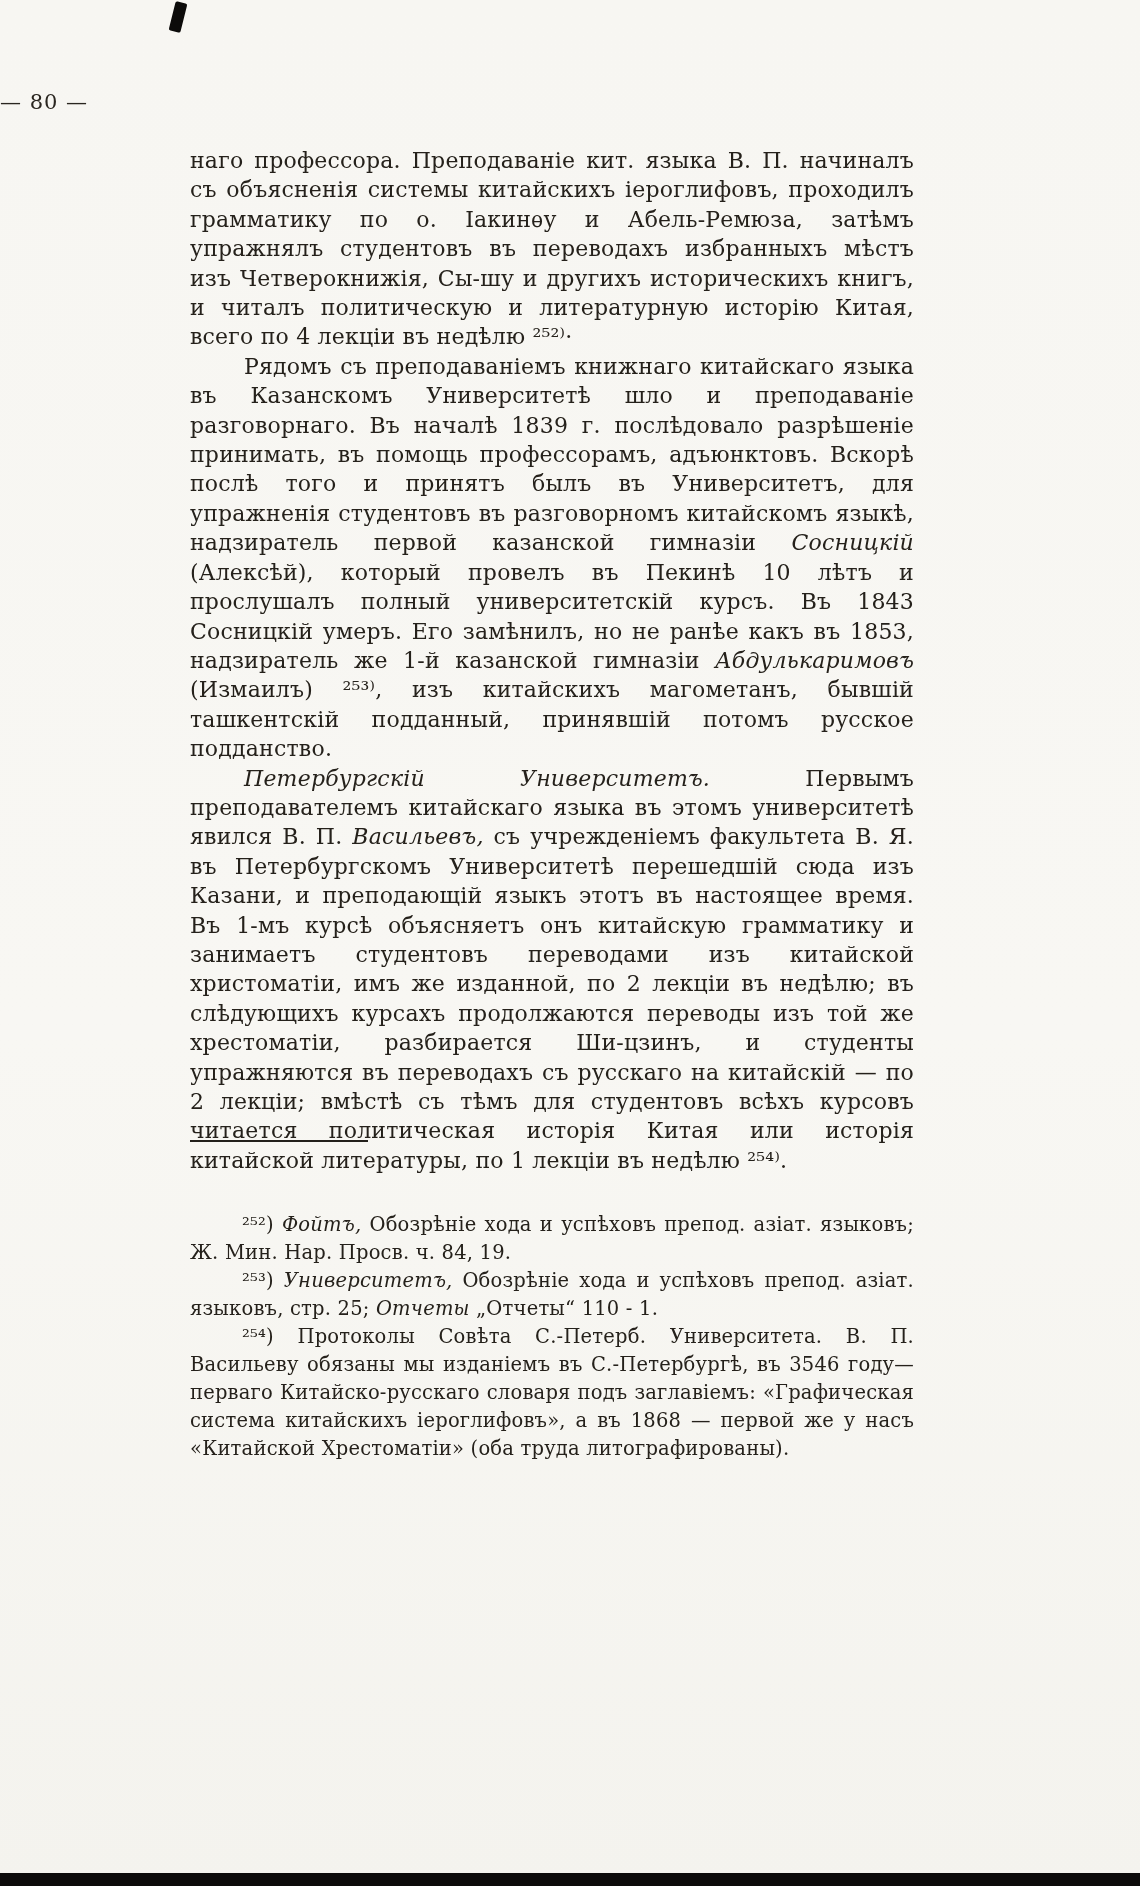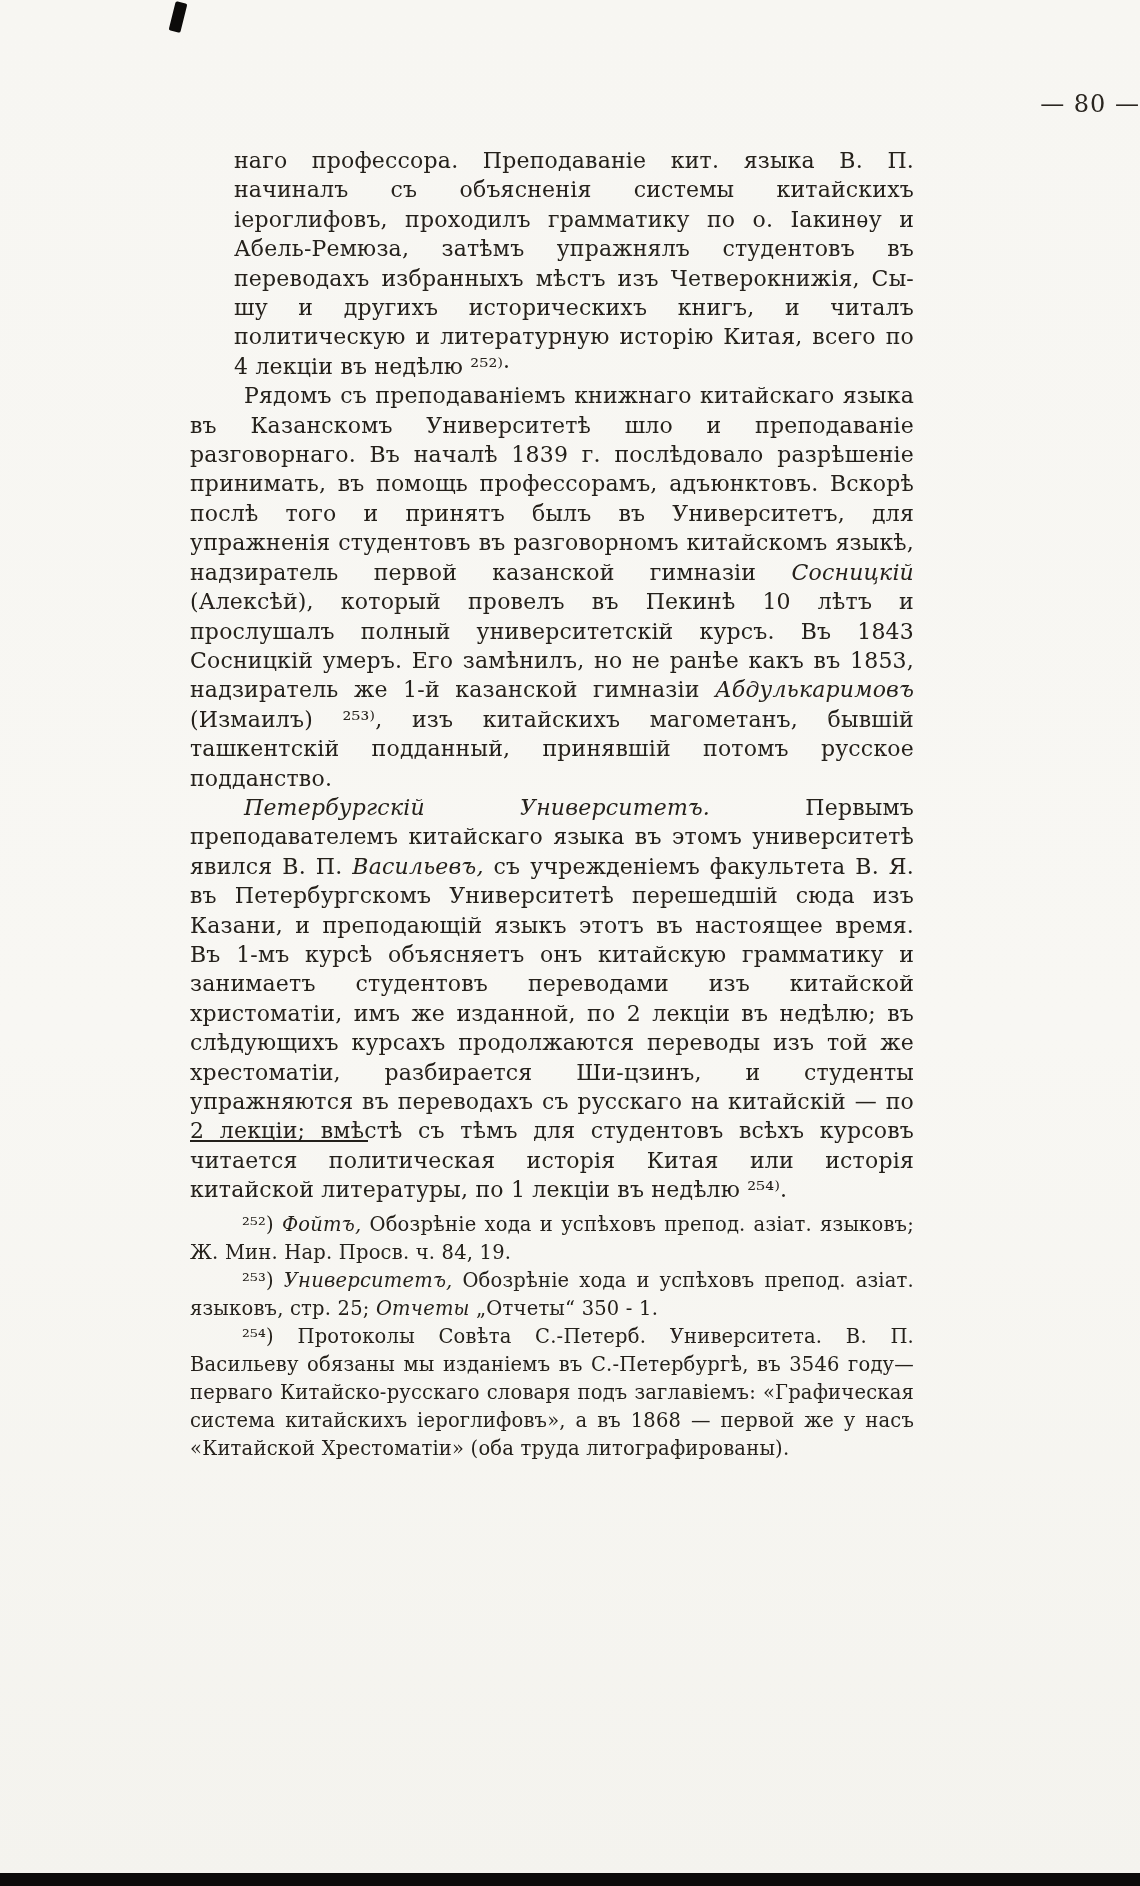--- a/index.html
+++ b/index.html
@@ -16,42 +16,41 @@
     height: 1886px;
     background: linear-gradient(180deg, #f7f6f2 0%, #f8f7f3 55%, #f4f3ee 100%);
     font-family: "DejaVu Serif", "Liberation Serif", serif;
     color: #25211b;
   }
   .page-number {
     position: absolute;
     top: 90px;
     left: 0;
     width: 100%;
-    text-align: right;
-    font-size: 24px;
+    text-align: left;
+    font-size: 21px;
     letter-spacing: 1px;
     color: #2a2620;
   }
   .body-text {
     position: absolute;
     top: 146px;
     left: 190px;
     width: 724px;
     font-size: 22px;
     line-height: 29.4px;
     text-align: justify;
     letter-spacing: 0.2px;
   }
   .body-text p {
     margin: 0;
     text-indent: 54px;
   }
   .body-text p.continuation {
     text-indent: 0;
-    margin-left: 44px;
   }
   i { }
   .footnote-rule {
     position: absolute;
     top: 1140px;
     left: 190px;
     width: 178px;
     height: 0;
     border: none;
     border-top: 2.5px solid #23201b;
@@ -99,19 +98,19 @@
   <main class="body-text">
     <p class="continuation"><span>наго профессора. Преподаваніе кит. языка В. П. начиналъ съ объясненія системы китайскихъ іероглифовъ, проходилъ грамматику по о. Іакинѳу и Абель-Ремюза, затѣмъ упражнялъ студентовъ въ переводахъ избранныхъ мѣстъ изъ Четверокнижія, Сы-шу и другихъ историческихъ книгъ, и читалъ политическую и литературную исторію Китая, всего по 4 лекціи въ недѣлю ²⁵²⁾·</span></p>
     <p><span>Рядомъ съ преподаваніемъ книжнаго китайскаго языка въ Казанскомъ Университетѣ шло и преподаваніе разговорнаго. Въ началѣ 1839 г. послѣдовало разрѣшеніе принимать, въ помощь профессорамъ, адъюнктовъ. Вскорѣ послѣ того и принятъ былъ въ Университетъ, для упражненія студентовъ въ разговорномъ китайскомъ языкѣ, надзиратель первой казанской гимназіи </span><i>Сосницкій</i><span> (Алексѣй), который провелъ въ Пекинѣ 10 лѣтъ и прослушалъ полный университетскій курсъ. Въ 1843 Сосницкій умеръ. Его замѣнилъ, но не ранѣе какъ въ 1853, надзиратель же 1-й казанской гимназіи </span><i>Абдулькаримовъ</i><span> (Измаилъ) ²⁵³⁾, изъ китайскихъ магометанъ, бывшій ташкентскій подданный, принявшій потомъ русское подданство.</span></p>
     <p><i>Петербургскій Университетъ.</i><span> Первымъ преподавателемъ китайскаго языка въ этомъ университетѣ явился В. П. </span><i>Васильевъ,</i><span> съ учрежденіемъ факультета В. Я. въ Петербургскомъ Университетѣ перешедшій сюда изъ Казани, и преподающій языкъ этотъ въ настоящее время. Въ 1-мъ курсѣ объясняетъ онъ китайскую грамматику и занимаетъ студентовъ переводами изъ китайской христоматіи, имъ же изданной, по 2 лекціи въ недѣлю; въ слѣдующихъ курсахъ продолжаются переводы изъ той же хрестоматіи, разбирается Ши-цзинъ, и студенты упражняются въ переводахъ съ русскаго на китайскій — по 2 лекціи; вмѣстѣ съ тѣмъ для студентовъ всѣхъ курсовъ читается политическая исторія Китая или исторія китайской литературы, по 1 лекціи въ недѣлю ²⁵⁴⁾.</span></p>
   </main>
 
   <hr class="footnote-rule">
 
   <section class="footnotes">
     <p><span>²⁵²) </span><i>Фойтъ,</i><span> Обозрѣніе хода и успѣховъ препод. азіат. языковъ; Ж. Мин. Нар. Просв. ч. 84, 19.</span></p>
-    <p><span>²⁵³) </span><i>Университетъ,</i><span> Обозрѣніе хода и успѣховъ препод. азіат. языковъ, стр. 25; </span><i>Отчеты</i><span> „Отчеты“ 350 - 1.</span></p>
+    <p><span>²⁵³) </span><i>Университетъ,</i><span> Обозрѣніе хода и успѣховъ препод. азіат. языковъ, стр. 25; </span><i>Отчеты</i><span> „Отчеты“ 110 - 1.</span></p>
     <p><span>²⁵⁴) Протоколы Совѣта С.-Петерб. Университета. В. П. Васильеву обязаны мы изданіемъ въ С.-Петербургѣ, въ 3546 году—перваго Китайско-русскаго словаря подъ заглавіемъ: «Графическая система китайскихъ іероглифовъ», а въ 1868 — первой же у насъ «Китайской Хрестоматіи» (оба труда литографированы).</span></p>
   </section>
 
   <div class="artifact bottom-bar"></div>
 
 </div>
 
 </body></html>

